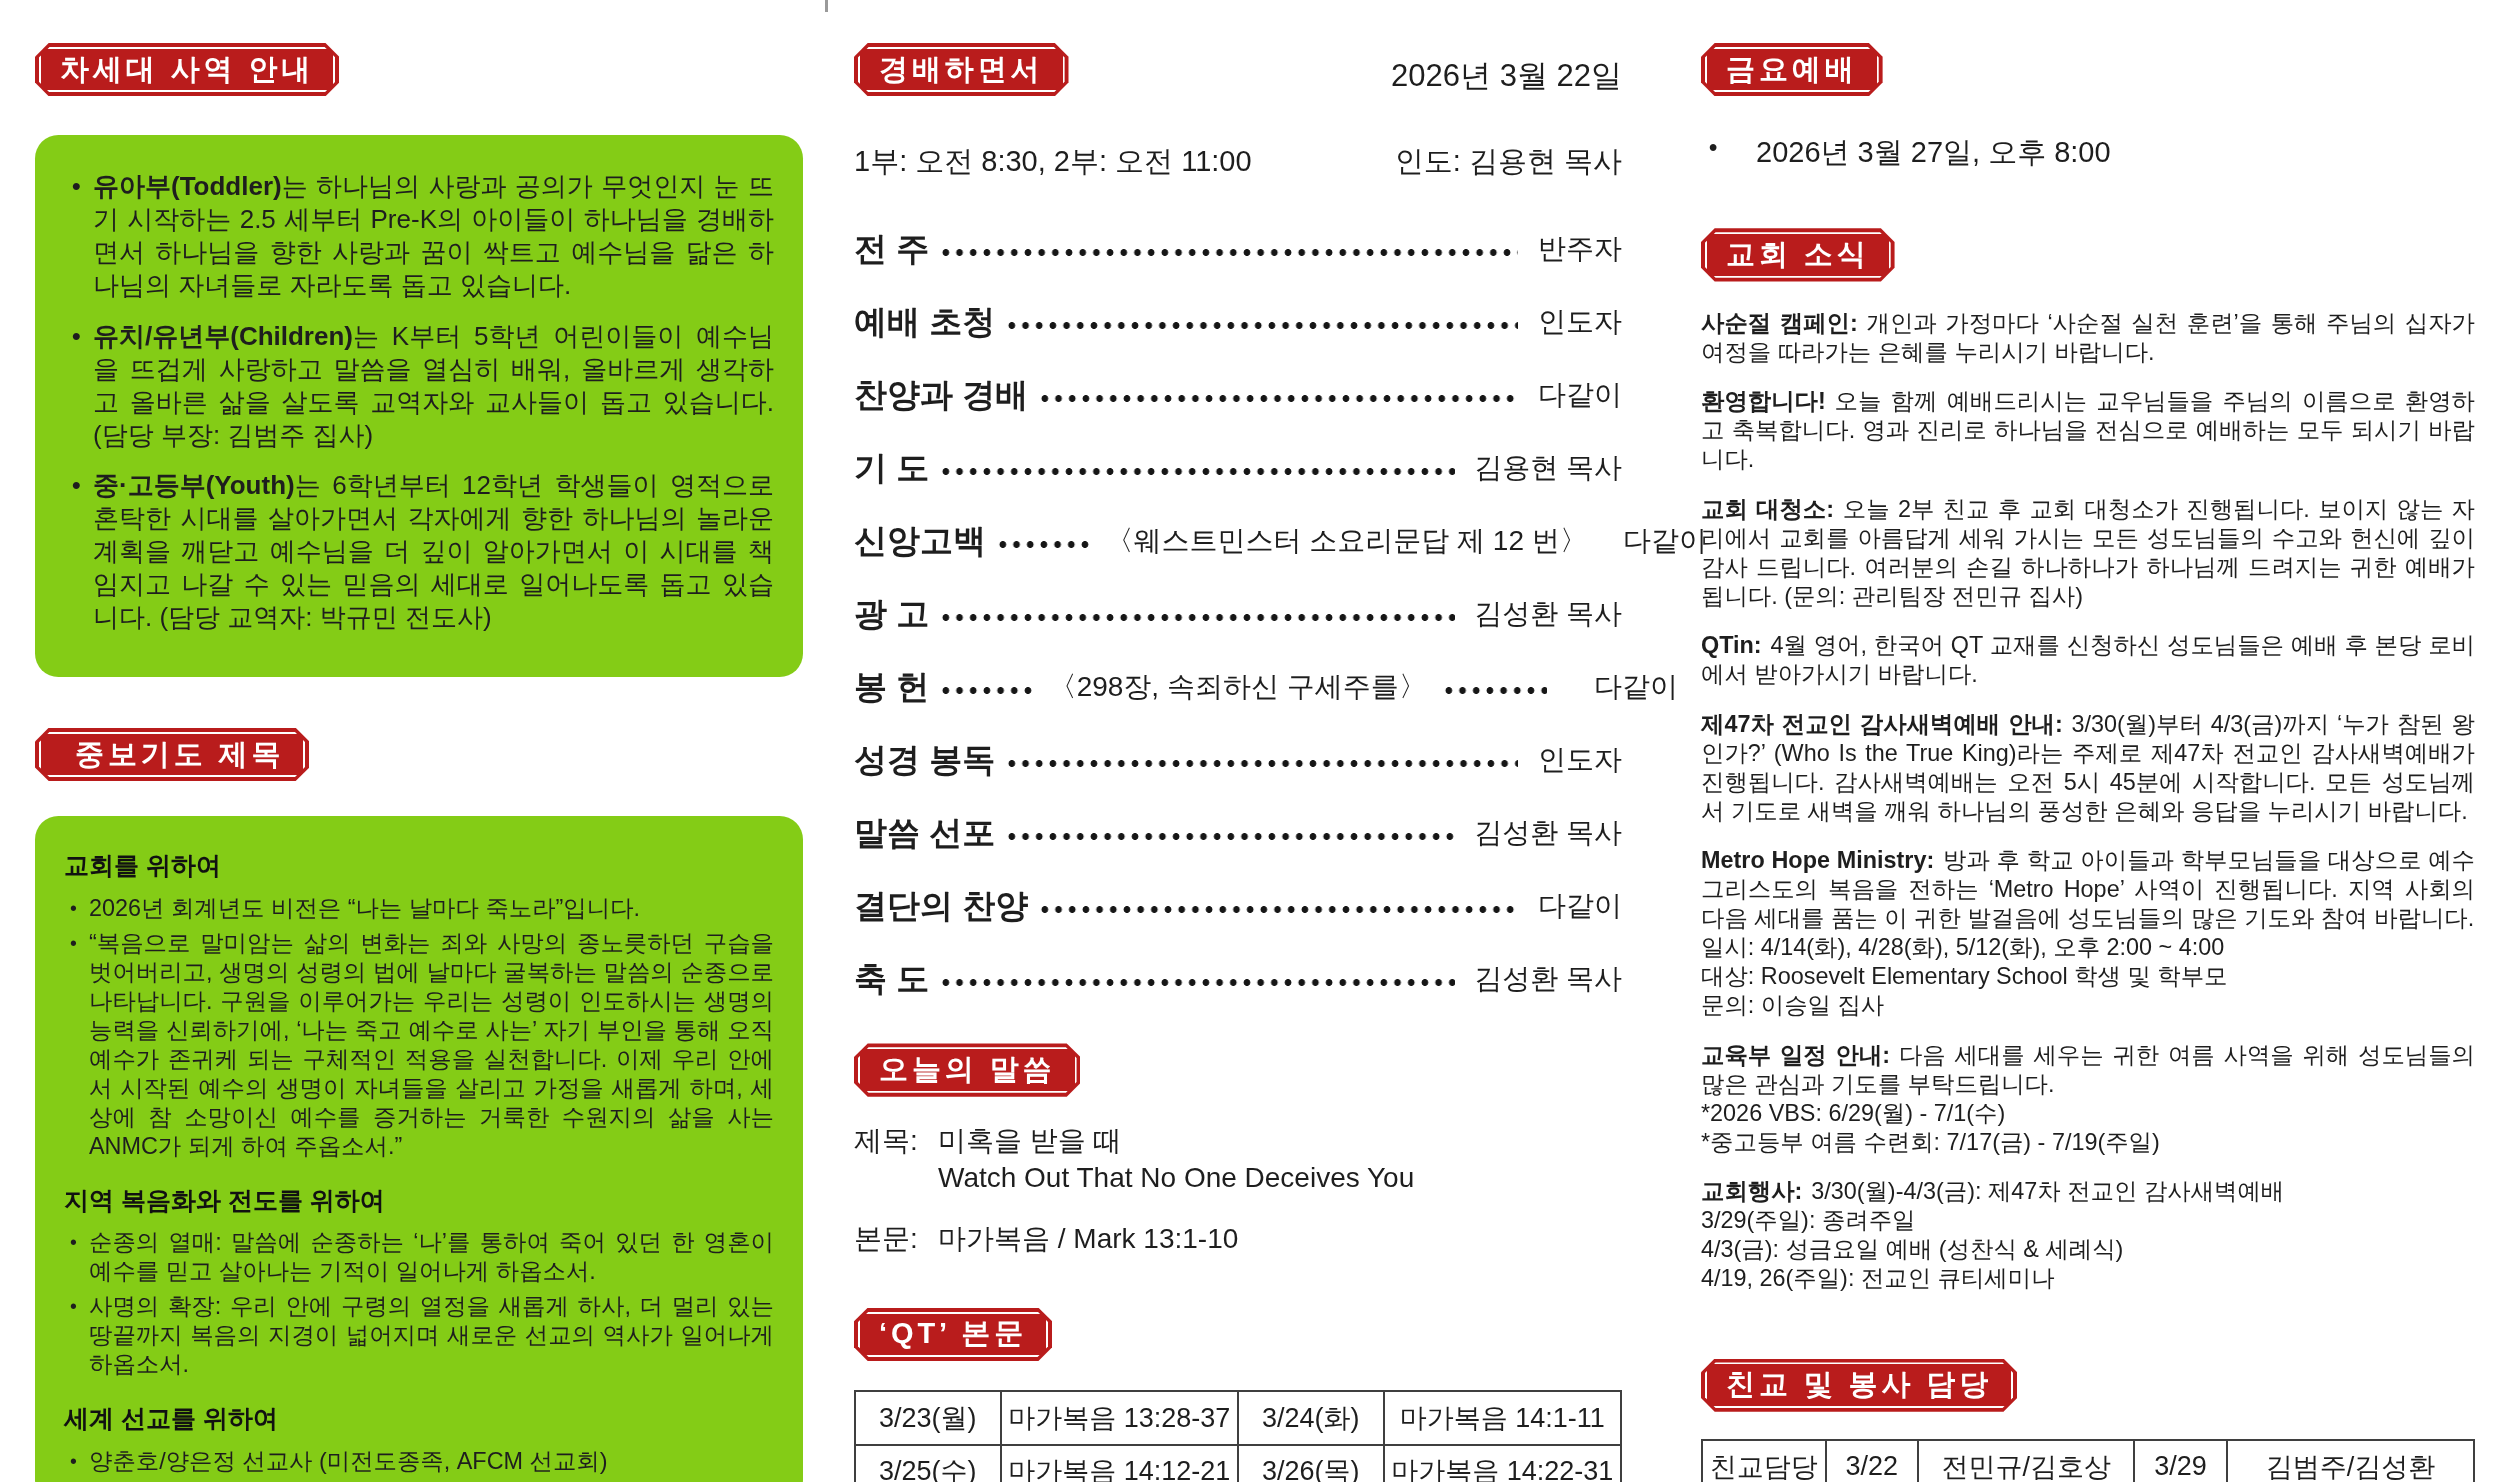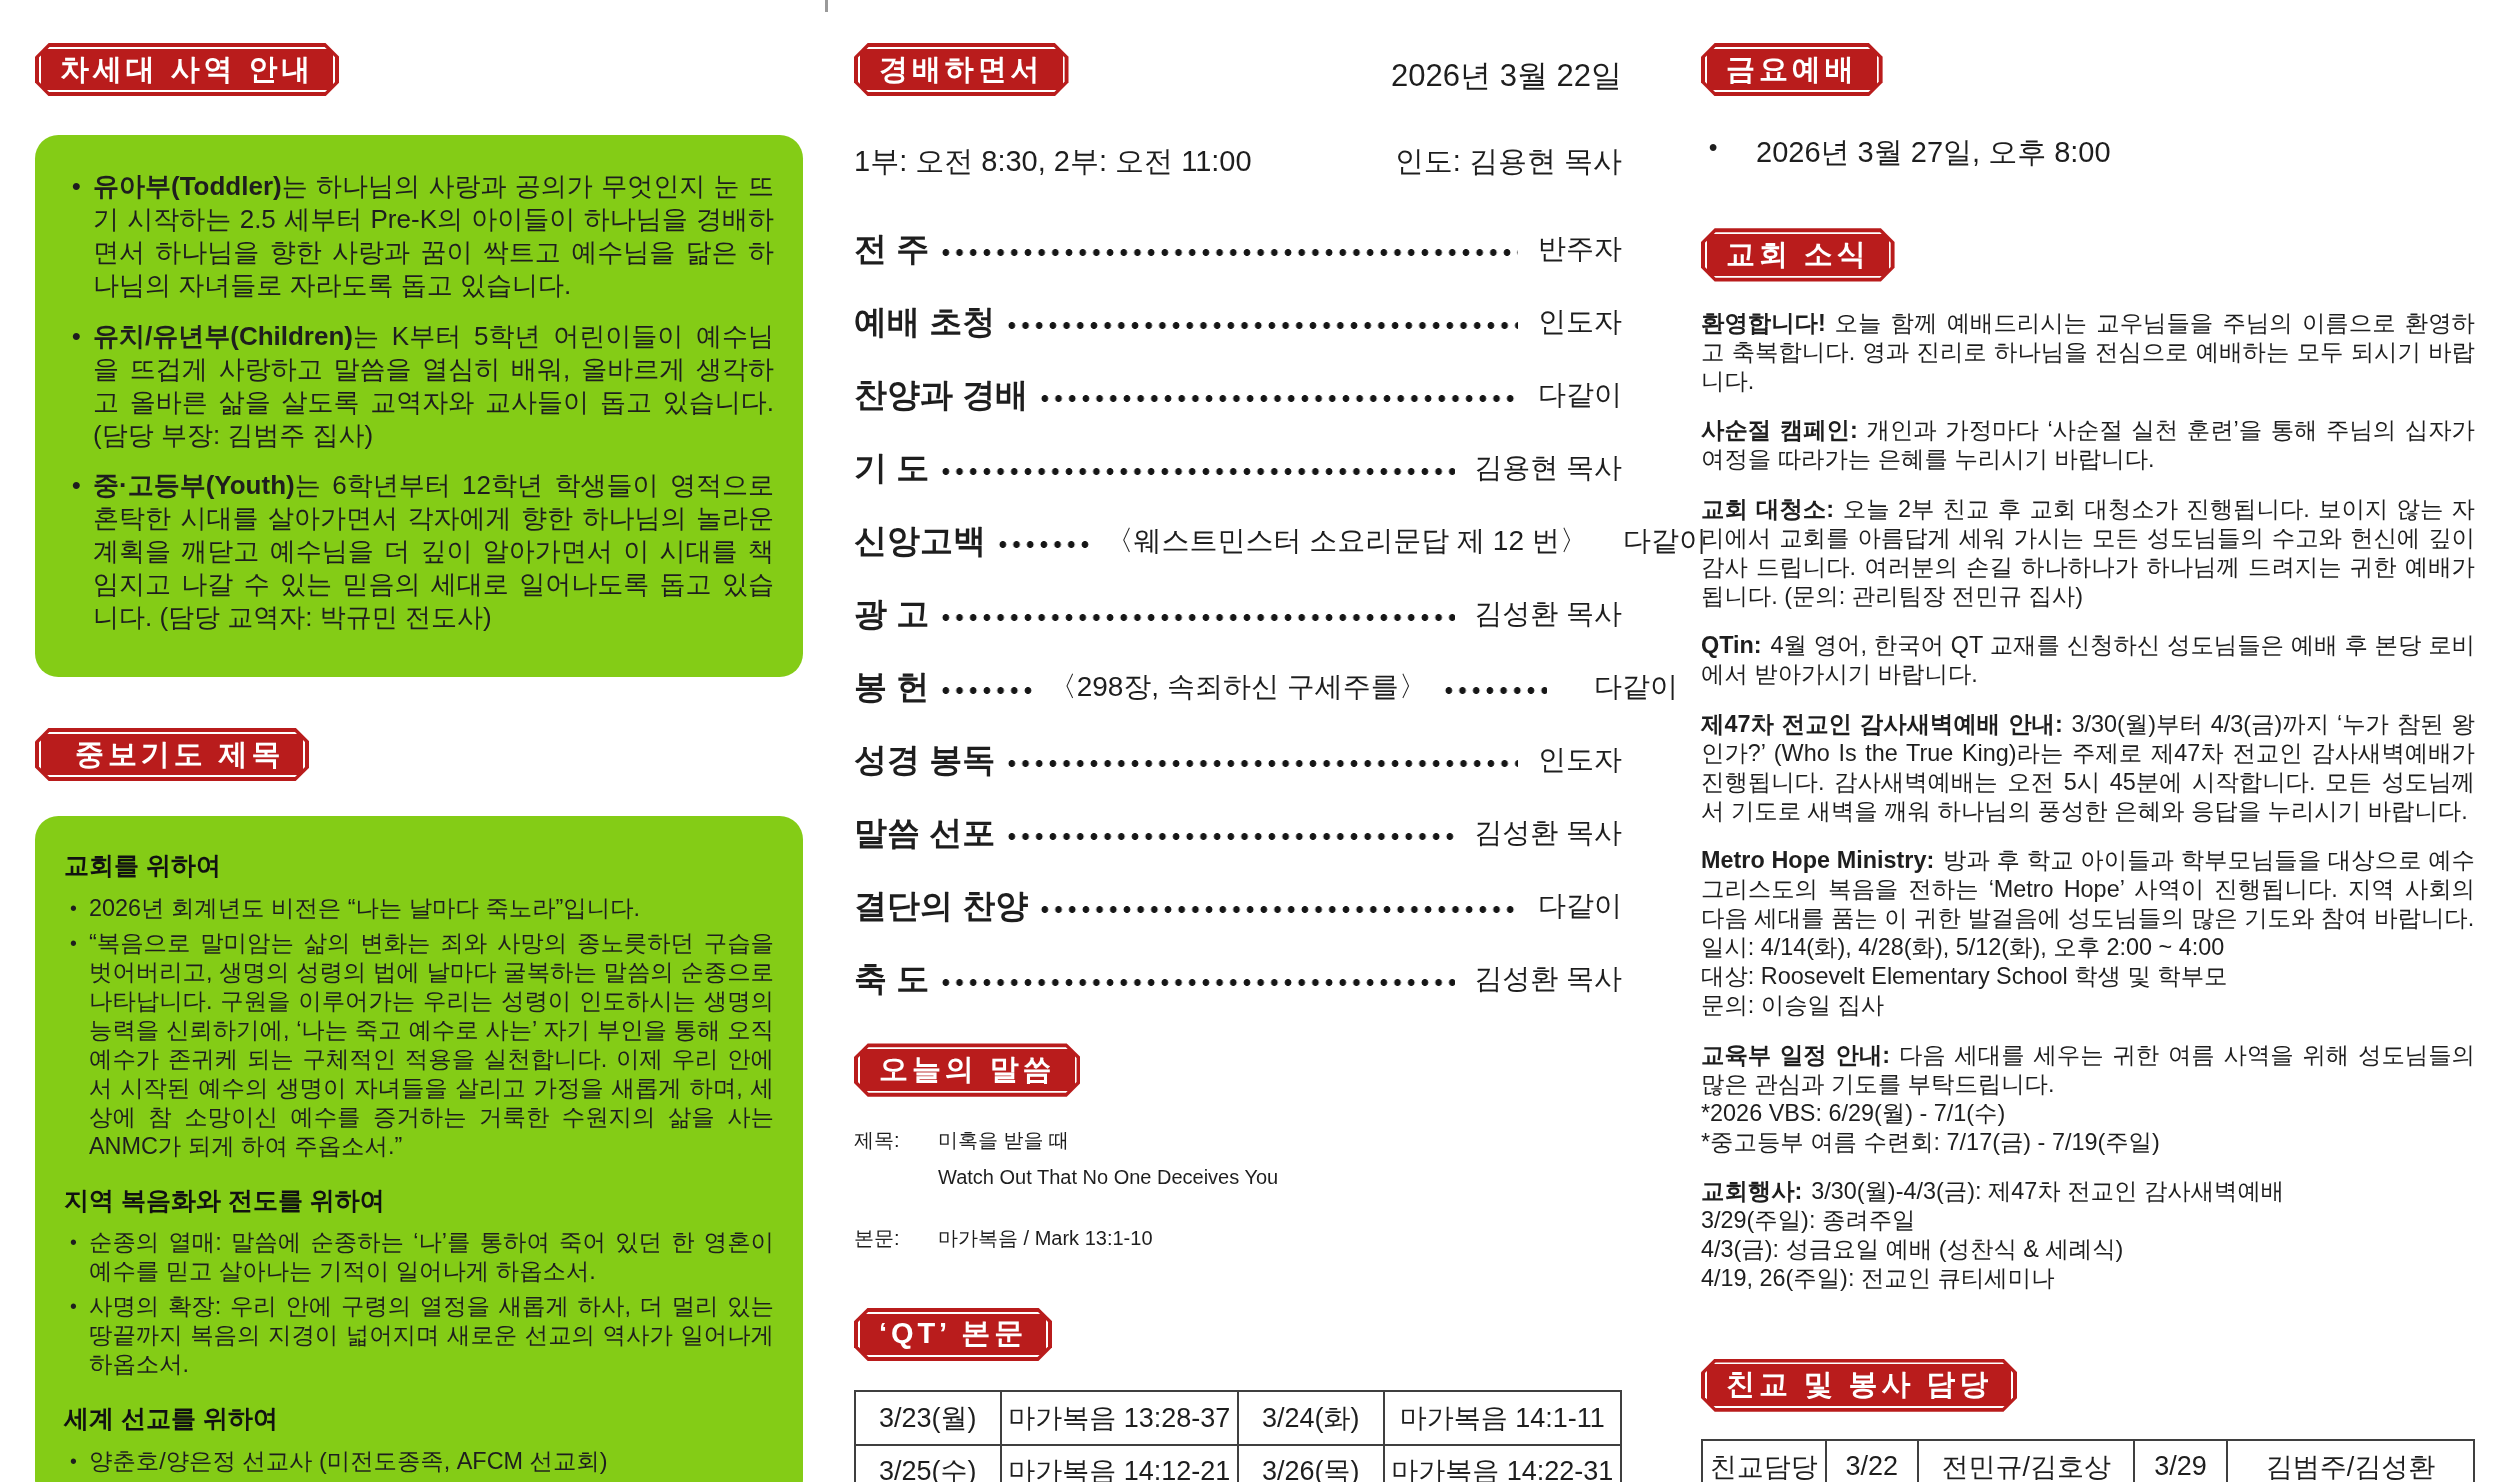--- a/index.html
+++ b/index.html
@@ -53,21 +53,21 @@
   .w-mid{font-size:28px;white-space:nowrap;margin:0 5.9px;}
   .w-right{font-size:28px;white-space:nowrap;margin-left:9.8px;}
   .leader{flex:1 1 auto;height:8.8px;margin:5.9px 9.8px 0;
     background-image:radial-gradient(circle,#161616 3px,transparent 3.7px);
     background-size:13.7px 8.8px;background-repeat:repeat-x;background-position:0 50%;}
   .leader.short{flex:0 0 94px;}
   .leader.mid2{flex:0 0 105px;}
   .spacer{flex:0 0 27px;}
 
   .tw-badge{margin-top:11.7px;}
-  .tw{margin-top:25px;font-size:20px;line-height:37px;}
+  .tw{margin-top:25px;font-size:28px;line-height:37px;}
   .tw-row{display:flex;}
   .tw-label{flex:0 0 84px;}
   .tw-en{margin-left:84px;}
   .tw-passage{margin-top:24px;display:flex;}
 
   .qt-badge{margin-top:51px;}
   .qt-table{width:100%;border-collapse:collapse;font-size:27px;margin-top:29px;}
   .qt-table td{border:2px solid #3f3f3f;text-align:center;padding:7.8px 3.9px;}
 
   
@@ -233,24 +233,24 @@
 </div>
 
 <div class="col col-right">
   <span class="badge"><span>금요예배</span></span>
   <div class="friday-row">2026년 3월 27일, 오후 8:00</div>
 
   <span class="badge news-badge"><span>교회 소식</span></span>
 
   <div class="news">
     <div class="item">
+        <p><b>사순절 캠페인:</b><span>개인과 가정마다 ‘사순절 실천 훈련’을 통해 주님의 십자가 여정을 따라가는 은혜를 누리시기 바랍니다.</span></p>
+      </div>
+    <div class="item">
         <p><b>환영합니다!</b><span>오늘 함께 예배드리시는 교우님들을 주님의 이름으로 환영하고 축복합니다. 영과 진리로 하나님을 전심으로 예배하는 모두 되시기 바랍니다.</span></p>
-      </div>
-    <div class="item">
-        <p><b>사순절 캠페인:</b><span>개인과 가정마다 ‘사순절 실천 훈련’을 통해 주님의 십자가 여정을 따라가는 은혜를 누리시기 바랍니다.</span></p>
       </div>
     <div class="item">
         <p><b>교회 대청소:</b><span>오늘 2부 친교 후 교회 대청소가 진행됩니다. 보이지 않는 자리에서 교회를 아름답게 세워 가시는 모든 성도님들의 수고와 헌신에 깊이 감사 드립니다. 여러분의 손길 하나하나가 하나님께 드려지는 귀한 예배가 됩니다. (문의: 관리팀장 전민규 집사)</span></p>
       </div>
     <div class="item">
         <p><b>QTin:</b><span>4월 영어, 한국어 QT 교재를 신청하신 성도님들은 예배 후 본당 로비에서 받아가시기 바랍니다.</span></p>
       </div>
     <div class="item">
         <p><b>제47차 전교인 감사새벽예배 안내:</b><span>3/30(월)부터 4/3(금)까지 ‘누가 참된 왕인가?’ (Who Is the True King)라는 주제로 제47차 전교인 감사새벽예배가 진행됩니다. 감사새벽예배는 오전 5시 45분에 시작합니다. 모든 성도님께서 기도로 새벽을 깨워 하나님의 풍성한 은혜와 응답을 누리시기 바랍니다.</span></p>
       </div>

